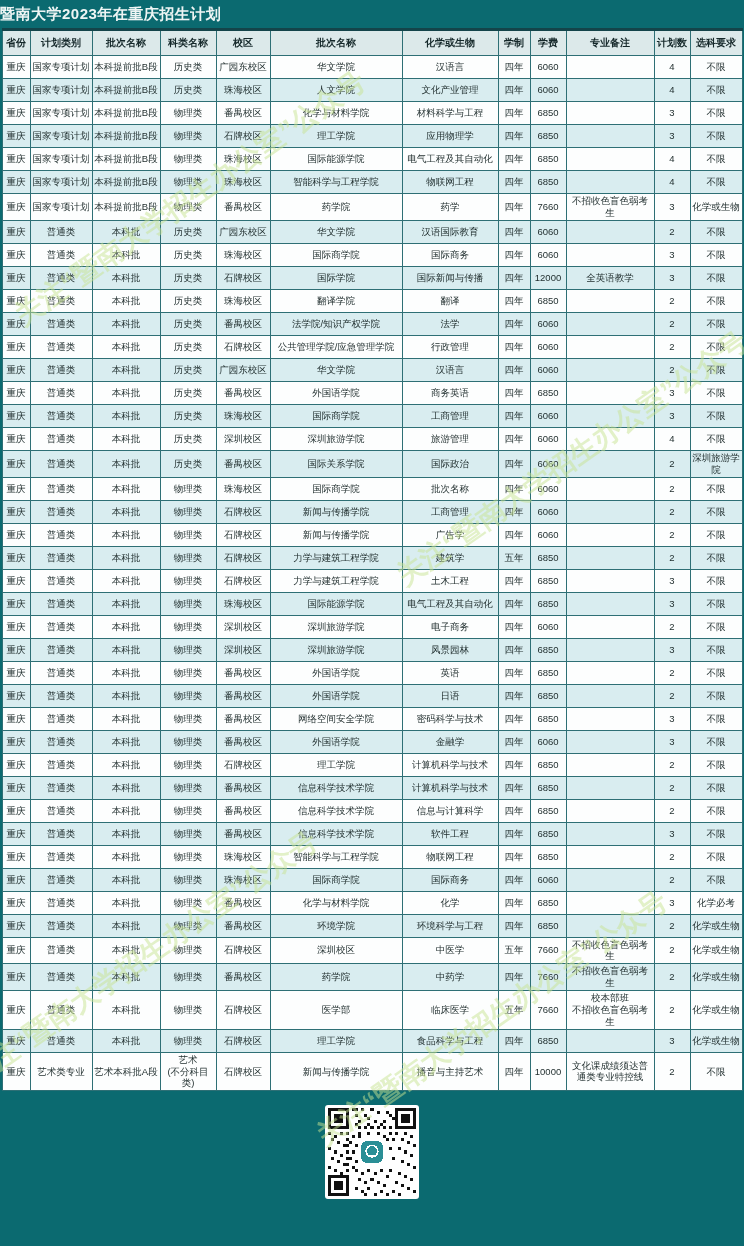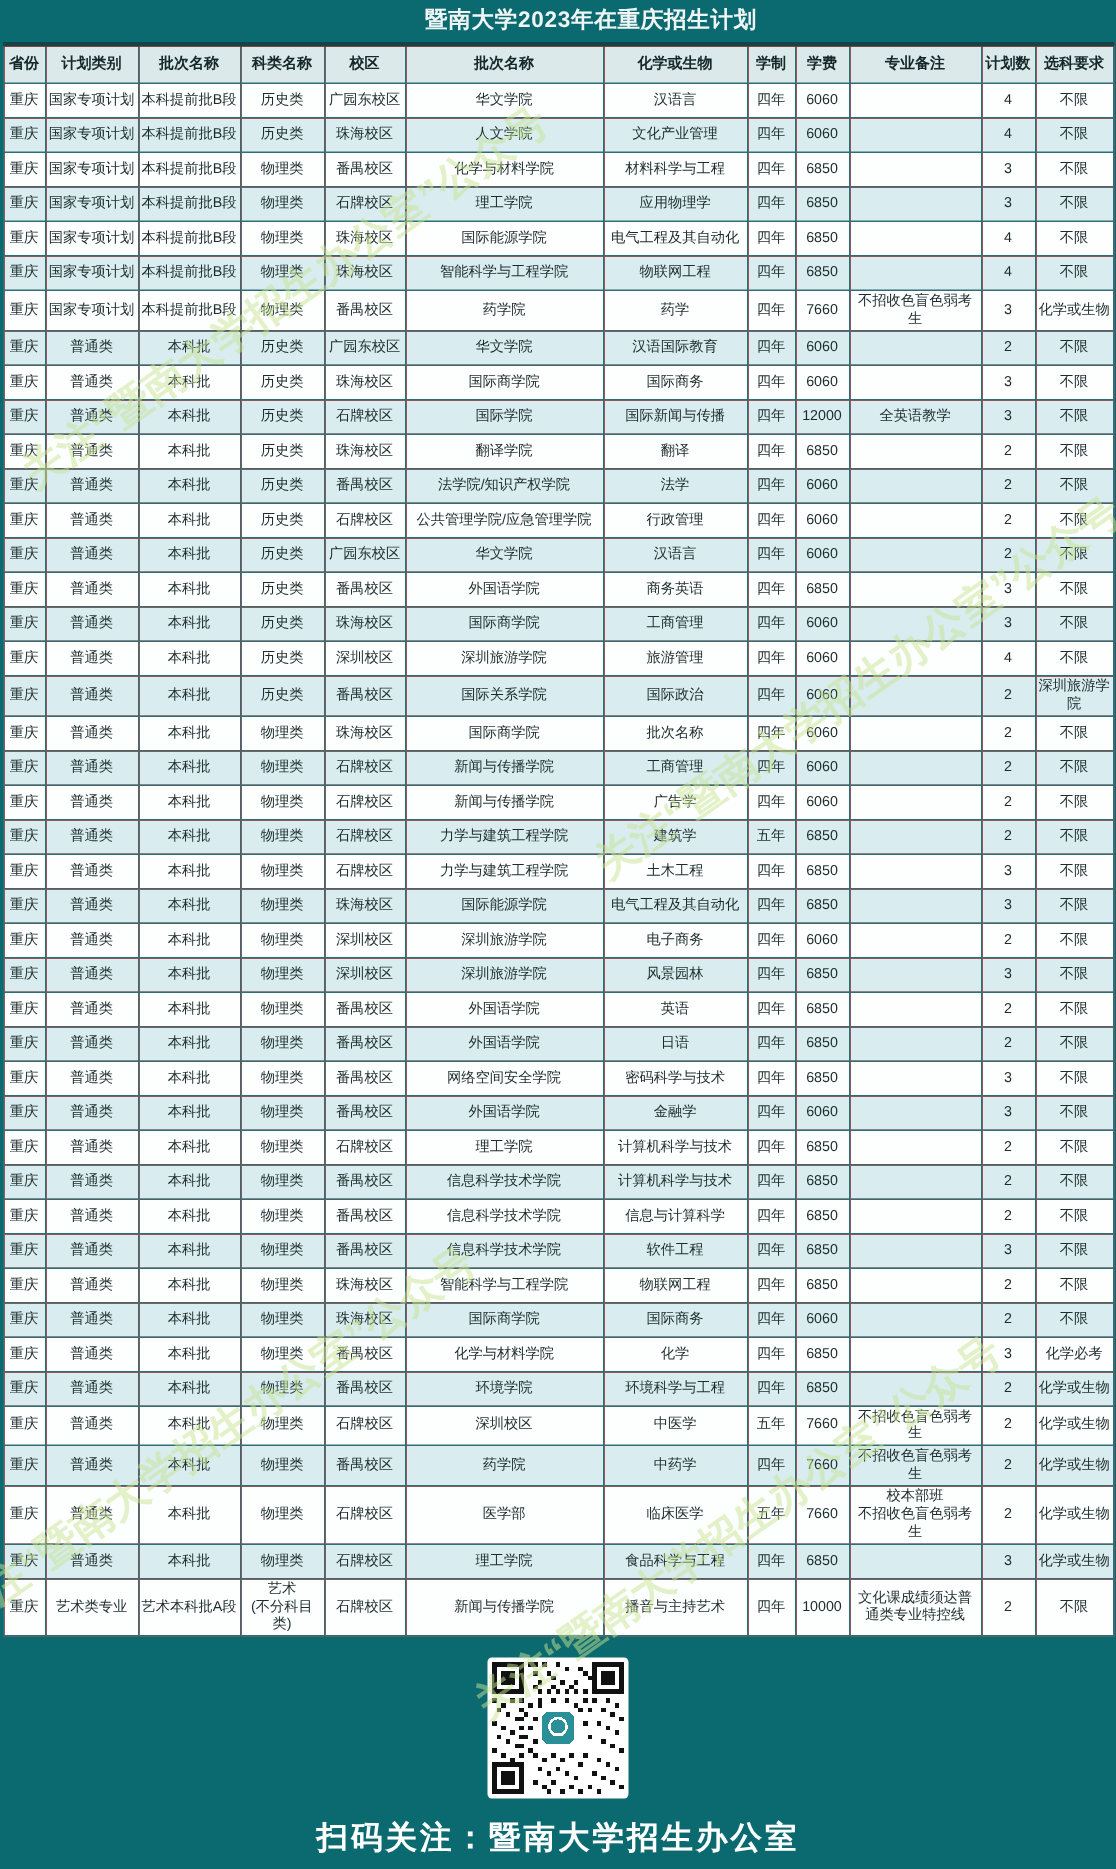--- a/index.html
+++ b/index.html
@@ -5,32 +5,30 @@
   html,body{margin:0;padding:0;background:#0b6a70;}
   .page{
     position:relative;
     width:744px;height:1246px;
     background:#0b6a70;
     overflow:hidden;
     font-family:"Liberation Sans","DejaVu Sans",sans-serif;
   }
   .title{
     height:28px;line-height:28px;
-    text-align:center;
     color:#eef5f4;
     font-size:15px;font-weight:bold;
     letter-spacing:0.5px;
-    padding-left:44px;
   }
   table.plan{
     width:740px;
     margin:0 auto;
     border-collapse:collapse;
     table-layout:fixed;
-    background:#ef4444;
+    background:#0f172a;
     border-top:3px solid #14444a;
     border-bottom:1px solid #2e6f75;
   }
   .plan th,.plan td{
     border:1px solid #2e6f75;
     text-align:center;
     vertical-align:middle;
     padding:1px 1px;
     color:#1d2b2b;
     font-size:9.5px;
@@ -765,16 +763,15 @@
                    M21 27h1v1h-1z M23 28h1v1h-1z
                    M9 20h1v1H9z M11 21h1v1h-1z M13 20h1v1h-1z M15 21h1v1h-1z M17 20h1v1h-1z M19 22h1v1h-1z
                    M10 23h1v1h-1z M12 24h1v1h-1z M14 23h1v1h-1z M16 24h1v1h-1z M18 25h1v1h-1z
                    M9 26h1v1H9z M11 27h1v1h-1z M13 26h1v1h-1z M15 28h1v1h-1z M17 27h1v1h-1z M19 28h1v1h-1z M12 28h1v1h-1z"></path>
         </g>
         <rect x="11" y="11" width="7" height="7" rx="1.4" fill="#2a8f96"></rect>
         <circle cx="14.5" cy="14.2" r="1.9" fill="none" stroke="#ffffff" stroke-width="0.55"></circle>
         <path d="M13.4 15.6h2.2v0.6h-2.2z" fill="#ffffff"></path>
       </svg>
     </div>
-    <div class="footer-caption">扫码关注：暨南大学招生办公室</div>
   </div>
 
 </div>
 
 </body></html>

